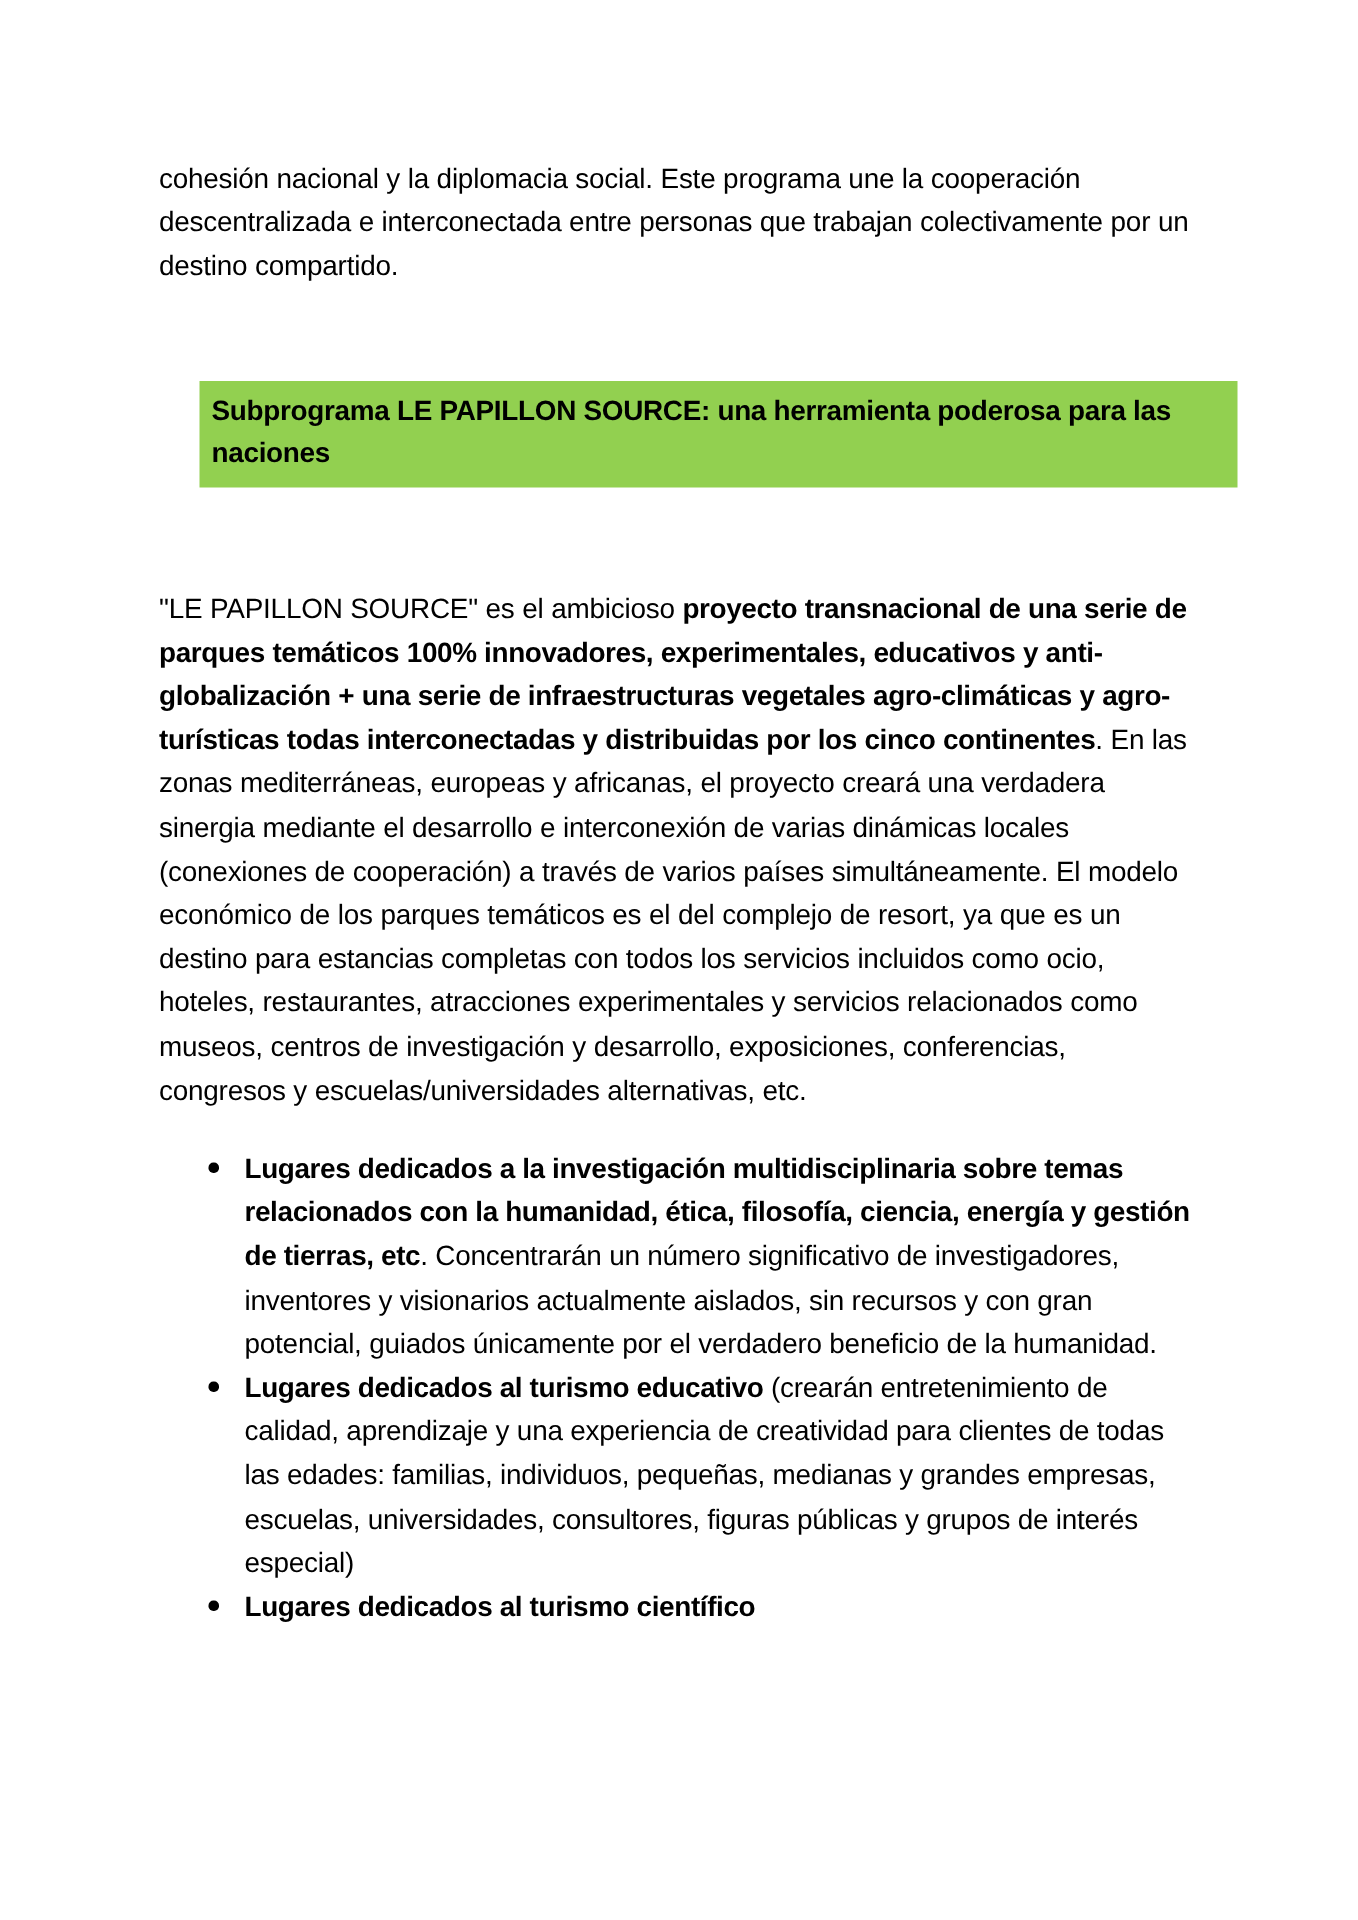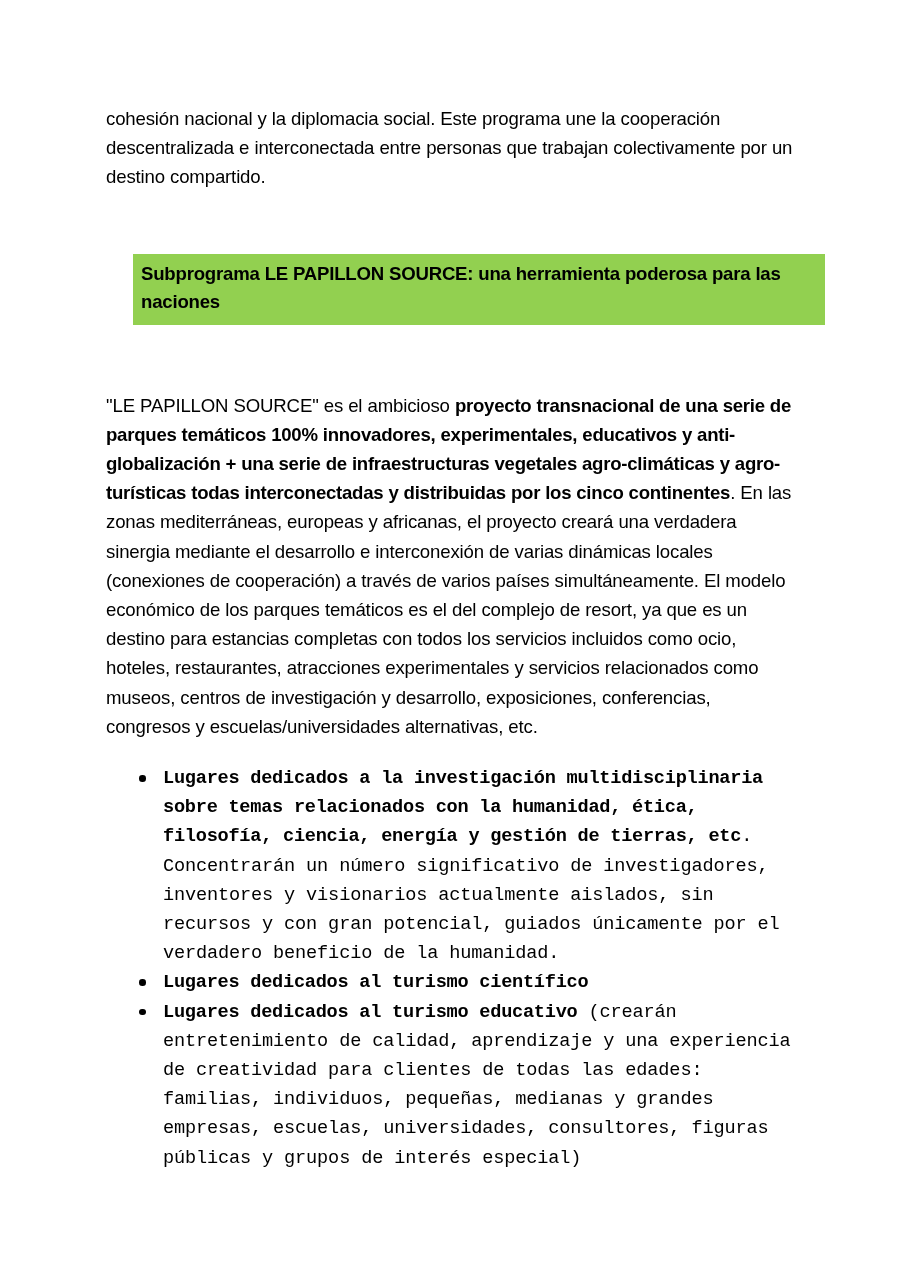--- a/index.html
+++ b/index.html
@@ -73,21 +73,20 @@
     padding: 0;
     list-style: none;
   }
   ul.bullets > li {
     position: relative;
     padding-left: 57px;
     margin: 0 0 0 0;
     font-size: 18.6px;
     line-height: 29.2px;
     letter-spacing: -0.15px;
-    font-family: Liberation Mono, monospace;
   }
   ul.bullets > li .dot {
     position: absolute;
     left: 33px;
     top: 11px;
     width: 6.5px;
     height: 6.5px;
     background: #000;
     border-radius: 50%;
     display: block;
@@ -111,22 +110,22 @@
 
     <p class="para body-para"><span class="run-n">"LE PAPILLON SOURCE" es el ambicioso </span><span class="run-b">proyecto transnacional de una serie de parques temáticos 100% innovadores, experimentales, educativos y anti-globalización + una serie de infraestructuras vegetales agro-climáticas y agro-turísticas todas interconectadas y distribuidas por los cinco continentes</span><span class="run-n">. En las zonas mediterráneas, europeas y africanas, el proyecto creará una verdadera sinergia mediante el desarrollo e interconexión de varias dinámicas locales (conexiones de cooperación) a través de varios países simultáneamente. El modelo económico de los parques temáticos es el del complejo de resort, ya que es un destino para estancias completas con todos los servicios incluidos como ocio, hoteles, restaurantes, atracciones experimentales y servicios relacionados como museos, centros de investigación y desarrollo, exposiciones, conferencias, congresos y escuelas/universidades alternativas, etc.</span></p>
 
     <ul class="bullets">
       <li>
         <span class="dot"></span>
         <span class="li-text"><span class="run-b">Lugares dedicados a la investigación multidisciplinaria sobre temas relacionados con la humanidad, ética, filosofía, ciencia, energía y gestión de tierras, etc</span><span class="run-n">. Concentrarán un número significativo de investigadores, inventores y visionarios actualmente aislados, sin recursos y con gran potencial, guiados únicamente por el verdadero beneficio de la humanidad.</span></span>
       </li>
       <li>
         <span class="dot"></span>
-        <span class="li-text"><span class="run-b">Lugares dedicados al turismo científico</span></span>
+        <span class="li-text"><span class="run-b">Lugares dedicados al turismo educativo</span><span class="run-n"> (crearán entretenimiento de calidad, aprendizaje y una experiencia de creatividad para clientes de todas las edades: familias, individuos, pequeñas, medianas y grandes empresas, escuelas, universidades, consultores, figuras públicas y grupos de interés especial)</span></span>
       </li>
       <li>
         <span class="dot"></span>
-        <span class="li-text"><span class="run-b">Lugares dedicados al turismo educativo</span><span class="run-n"> (crearán entretenimiento de calidad, aprendizaje y una experiencia de creatividad para clientes de todas las edades: familias, individuos, pequeñas, medianas y grandes empresas, escuelas, universidades, consultores, figuras públicas y grupos de interés especial)</span></span>
+        <span class="li-text"><span class="run-b">Lugares dedicados al turismo científico</span></span>
       </li>
     </ul>
 
   </div>
 </div>
 
 </body></html>

